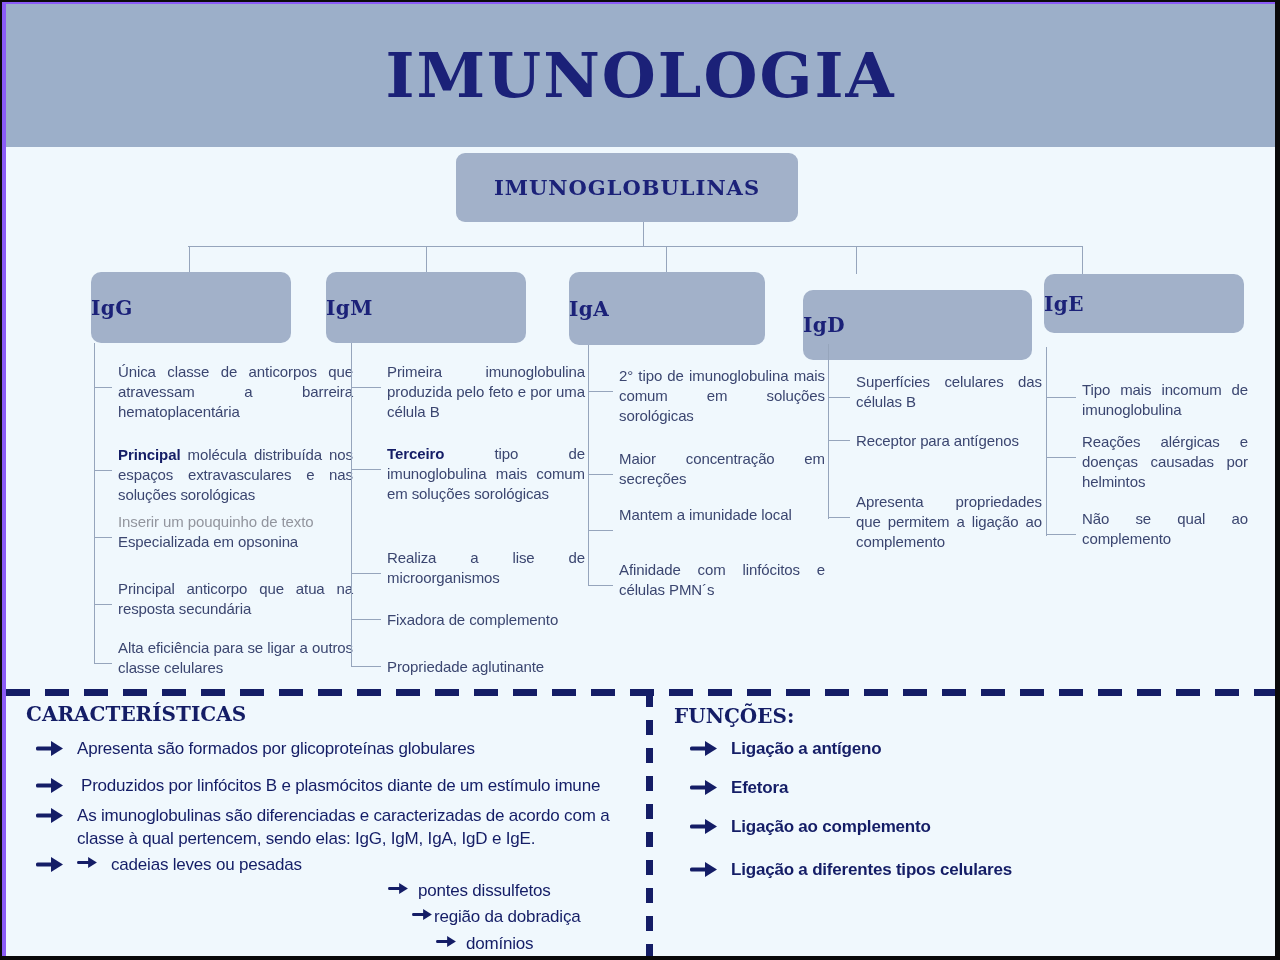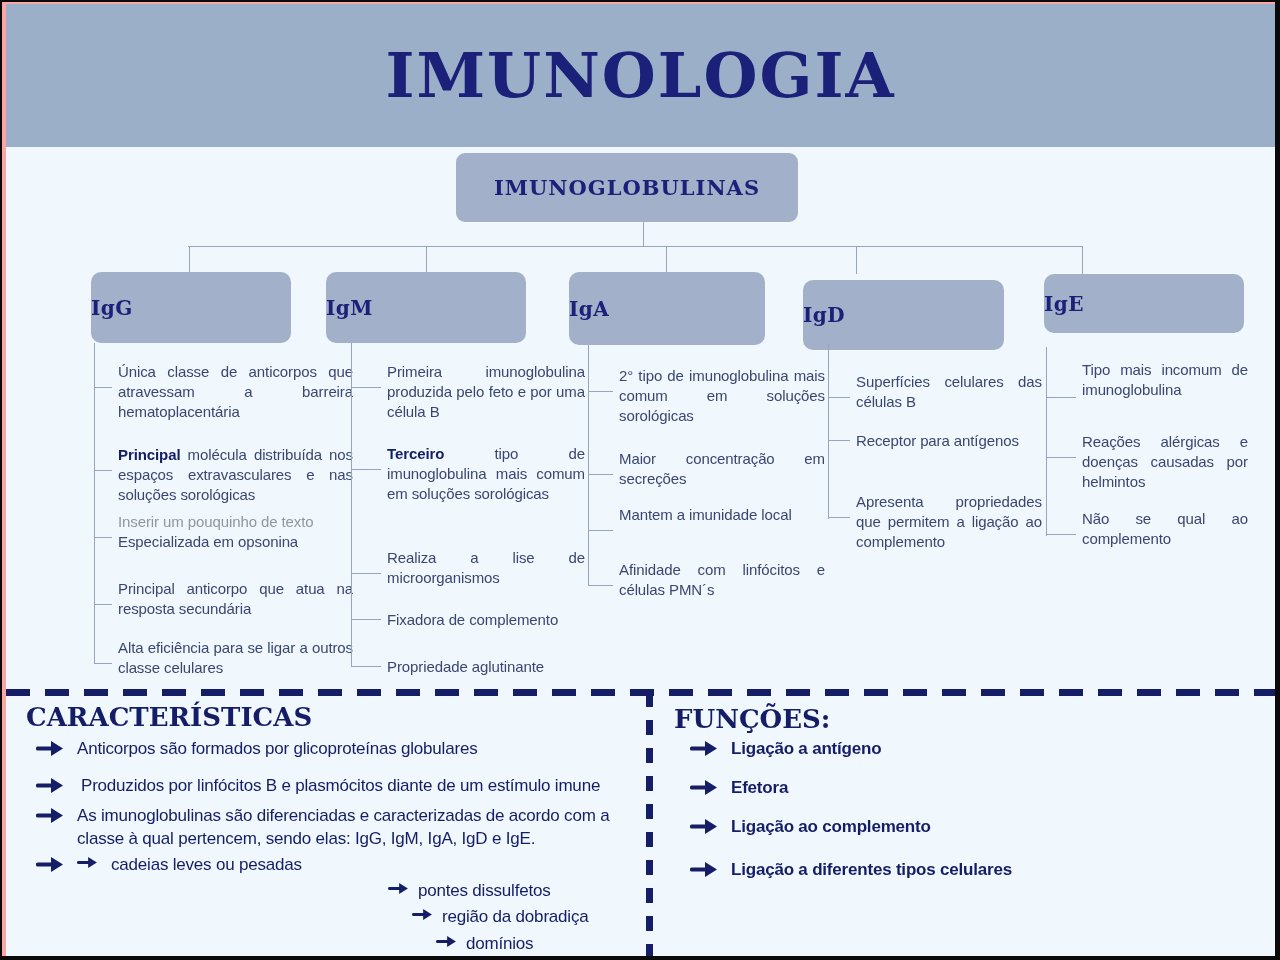--- a/index.html
+++ b/index.html
@@ -2,21 +2,21 @@
 <html style="--banner: #9cafc9; --node: #a2b1c9; --bg: #f0f8fd; --navy: #1b2178; --body: #3b4670; --accent: #141d66; --line: #96a5bc; --ph: #92959e;"><head>
 <meta charset="utf-8">
 <style>
   :root{
     --banner:#9cafc9; --node:#a2b1c9; --bg:#f0f8fd; --navy:#1b2178;
     --body:#3b4670; --accent:#141d66; --line:#96a5bc; --ph:#92959e;
   }
   *{margin:0;padding:0;box-sizing:border-box;}
   body{width:1280px;height:960px;font-family:"Liberation Sans",sans-serif;}
   .stage{position:relative;width:1280px;height:960px;background:#0a0a0a;overflow:hidden;}
-  .sheet{position:absolute;left:2px;top:2px;right:5px;bottom:4px;background:#fca5a5;}
+  .sheet{position:absolute;left:2px;top:2px;right:5px;bottom:4px;background:#8b5cf6;}
   .canvas{position:absolute;left:4px;top:2px;right:0;bottom:0;background:var(--bg);overflow:hidden;}
 
   .banner{position:absolute;left:0;top:0;width:100%;height:143px;background:var(--banner);
           display:flex;align-items:center;justify-content:center;}
   .title{font-family:"DejaVu Serif","Liberation Serif",serif;font-weight:bold;font-size:62px;
          color:var(--navy);letter-spacing:2px;}
 
   .root-box{position:absolute;left:450px;top:149px;width:342px;height:69px;background:var(--node);
             border-radius:9px;display:flex;align-items:center;justify-content:center;}
   .root-label{font-family:"DejaVu Serif","Liberation Serif",serif;font-weight:bold;font-size:21px;
@@ -32,21 +32,21 @@
   .note{position:absolute;font-size:15px;line-height:20px;color:var(--body);
         text-align:justify;letter-spacing:-.1px;}
   .note .ph{color:var(--ph);text-align:left;}
   .note b{color:var(--accent);}
 
   .dash-h{position:absolute;left:0;top:685px;width:100%;height:7px;
           background:repeating-linear-gradient(90deg,var(--accent) 0 24px,transparent 24px 39px);}
   .dash-v{position:absolute;left:640px;top:688px;bottom:0;width:7px;
           background:repeating-linear-gradient(180deg,var(--accent) 0 15px,transparent 15px 28px);}
 
-  .sec-heading{font-family:"DejaVu Serif","Liberation Serif",serif;font-weight:bold;font-size:26px;
+  .sec-heading{font-family:"DejaVu Serif","Liberation Serif",serif;font-weight:bold;font-size:20px;
                color:var(--accent);letter-spacing:0px;}
   .chars{position:absolute;left:20px;top:698px;width:615px;}
   .funcs{position:absolute;left:668px;top:700px;width:595px;}
   .brow{position:absolute;display:flex;align-items:flex-start;gap:14px;color:var(--accent);
         font-size:17px;line-height:23px;letter-spacing:-.2px;}
   .brow.bold{font-weight:bold;}
   .arrow-ic{flex:none;margin-top:4px;}
   .arrow-ic svg{display:block;fill:var(--accent);}
 </style>
 </head>
@@ -107,58 +107,58 @@
           <div class="cline" style="position: absolute; left: 582px; top: 341px; width: 1px; height: 240px;"></div>
           <div class="cline" style="position: absolute; left: 582px; top: 387px; width: 25px; height: 1px;"></div>
           <div class="note" style="position: absolute; left: 613px; top: 362px; width: 206px;">2° tipo de imunoglobulina mais comum em soluções sorológicas</div>
           <div class="cline" style="position: absolute; left: 582px; top: 470px; width: 25px; height: 1px;"></div>
           <div class="note" style="position: absolute; left: 613px; top: 445px; width: 206px;">Maior concentração em secreções</div>
           <div class="cline" style="position: absolute; left: 582px; top: 526px; width: 25px; height: 1px;"></div>
           <div class="note" style="position: absolute; left: 613px; top: 501px; width: 206px;">Mantem a imunidade local</div>
           <div class="cline" style="position: absolute; left: 582px; top: 581px; width: 25px; height: 1px;"></div>
           <div class="note" style="position: absolute; left: 613px; top: 556px; width: 206px;">Afinidade com linfócitos e células PMN´s</div>
           <div class="cline" style="position: absolute; left: 850px; top: 242px; width: 1px; height: 28px;"></div>
-          <div class="ig-box" style="position: absolute; left: 797px; top: 276px; width: 201px; height: 70px;">
+          <div class="ig-box" style="position: absolute; left: 797px; top: 286px; width: 229px; height: 70px;">
             <span class="ig-label">IgD</span>
           </div>
           <div class="cline" style="position: absolute; left: 822px; top: 340px; width: 1px; height: 175px;"></div>
           <div class="cline" style="position: absolute; left: 822px; top: 393px; width: 22px; height: 1px;"></div>
           <div class="note" style="position: absolute; left: 850px; top: 368px; width: 186px;">Superfícies celulares das células B</div>
           <div class="cline" style="position: absolute; left: 822px; top: 436px; width: 22px; height: 1px;"></div>
           <div class="note" style="position: absolute; left: 850px; top: 427px; width: 186px;">Receptor para antígenos</div>
           <div class="cline" style="position: absolute; left: 822px; top: 513px; width: 22px; height: 1px;"></div>
           <div class="note" style="position: absolute; left: 850px; top: 488px; width: 186px;">Apresenta propriedades que permitem a ligação ao complemento</div>
           <div class="cline" style="position: absolute; left: 1076px; top: 242px; width: 1px; height: 28px;"></div>
           <div class="ig-box" style="position: absolute; left: 1038px; top: 270px; width: 200px; height: 59px;">
             <span class="ig-label">IgE</span>
           </div>
           <div class="cline" style="position: absolute; left: 1040px; top: 343px; width: 1px; height: 189px;"></div>
           <div class="cline" style="position: absolute; left: 1040px; top: 393px; width: 30px; height: 1px;"></div>
-          <div class="note" style="position: absolute; left: 1076px; top: 356px; width: 166px;">Tipo mais incomum de imunoglobulina</div>
+          <div class="note" style="position: absolute; left: 1076px; top: 376px; width: 166px;">Tipo mais incomum de imunoglobulina</div>
           <div class="cline" style="position: absolute; left: 1040px; top: 453px; width: 30px; height: 1px;"></div>
           <div class="note" style="position: absolute; left: 1076px; top: 428px; width: 166px;">Reações alérgicas e doenças causadas por helmintos</div>
           <div class="cline" style="position: absolute; left: 1040px; top: 530px; width: 30px; height: 1px;"></div>
           <div class="note" style="position: absolute; left: 1076px; top: 505px; width: 166px;">Não se qual ao complemento</div>
         </main>
 
       <section>
         <div class="dash-h"></div>
         <div class="dash-v"></div>
 
         <div class="chars">
           <h2 class="sec-heading">CARACTERÍSTICAS</h2>
           <div id="chars-list">
               <div class="brow" style="position: absolute; left: 10px; top: 35px;">
                 <span class="arrow-ic">
                   <svg width="27" height="15" viewBox="0 0 27 15">
                     <rect x="0" y="5.4" width="17" height="4.2" rx="1.6"></rect>
                     <path d="M15 0 L27 7.5 L15 15 Z"></path>
                   </svg>
                 </span>
-                <span>Anticorpos são formados por glicoproteínas globulares</span>
+                <span>Apresenta são formados por glicoproteínas globulares</span>
               </div>
               <div class="brow" style="position: absolute; left: 10px; top: 72px; gap: 18px;">
                 <span class="arrow-ic">
                   <svg width="27" height="15" viewBox="0 0 27 15">
                     <rect x="0" y="5.4" width="17" height="4.2" rx="1.6"></rect>
                     <path d="M15 0 L27 7.5 L15 15 Z"></path>
                   </svg>
                 </span>
                 <span>Produzidos por linfócitos B e plasmócitos diante de um estímulo imune</span>
               </div>
@@ -188,21 +188,21 @@
               </div>
               <div class="brow" style="position: absolute; left: 362px; top: 177px; gap: 10px;">
                 <span class="arrow-ic">
                   <svg width="20" height="11" viewBox="0 0 27 15">
                     <rect x="0" y="5.4" width="17" height="4.2" rx="1.6"></rect>
                     <path d="M15 0 L27 7.5 L15 15 Z"></path>
                   </svg>
                 </span>
                 <span>pontes dissulfetos</span>
               </div>
-              <div class="brow" style="position: absolute; left: 386px; top: 203px; gap: 10px;">
+              <div class="brow" style="position: absolute; left: 386px; top: 203px; gap: 2px;">
                 <span class="arrow-ic">
                   <svg width="20" height="11" viewBox="0 0 27 15">
                     <rect x="0" y="5.4" width="17" height="4.2" rx="1.6"></rect>
                     <path d="M15 0 L27 7.5 L15 15 Z"></path>
                   </svg>
                 </span>
                 <span>região da dobradiça</span>
               </div>
               <div class="brow" style="position: absolute; left: 410px; top: 230px; gap: 10px;">
                 <span class="arrow-ic">

